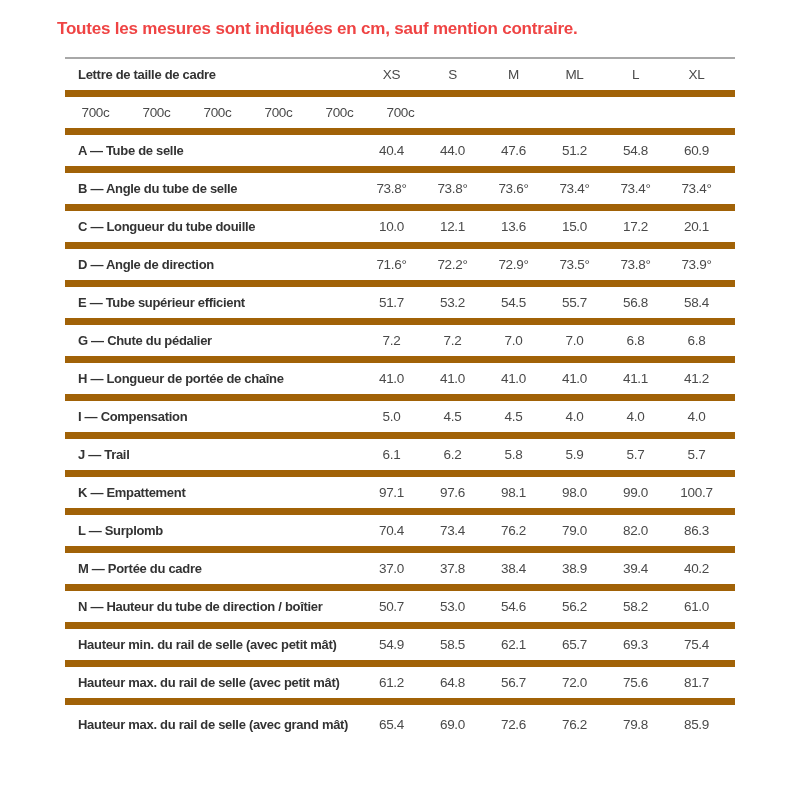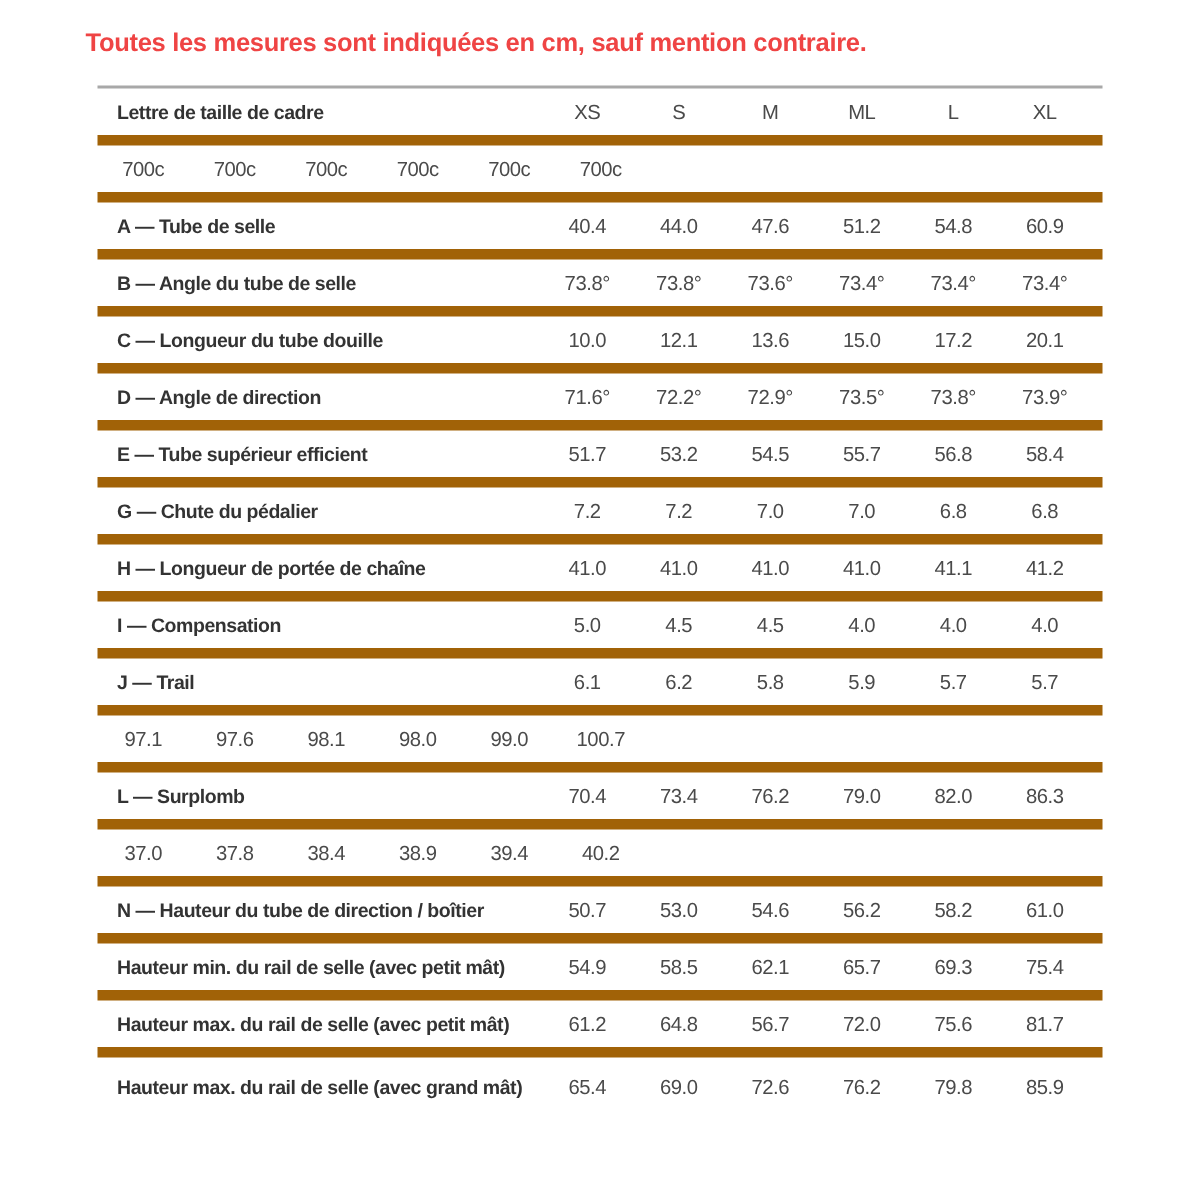--- a/index.html
+++ b/index.html
@@ -161,37 +161,39 @@
       <div class="row">
         <div class="label">J — Trail</div>
         <div class="cell">6.1</div>
         <div class="cell">6.2</div>
         <div class="cell">5.8</div>
         <div class="cell">5.9</div>
         <div class="cell">5.7</div>
         <div class="cell">5.7</div>
       </div>
       <div class="row">
+        <div class="label">K — Empattement</div>
         <div class="cell">97.1</div>
         <div class="cell">97.6</div>
         <div class="cell">98.1</div>
         <div class="cell">98.0</div>
         <div class="cell">99.0</div>
         <div class="cell">100.7</div>
       </div>
       <div class="row">
         <div class="label">L — Surplomb</div>
         <div class="cell">70.4</div>
         <div class="cell">73.4</div>
         <div class="cell">76.2</div>
         <div class="cell">79.0</div>
         <div class="cell">82.0</div>
         <div class="cell">86.3</div>
       </div>
       <div class="row">
+        <div class="label">M — Portée du cadre</div>
         <div class="cell">37.0</div>
         <div class="cell">37.8</div>
         <div class="cell">38.4</div>
         <div class="cell">38.9</div>
         <div class="cell">39.4</div>
         <div class="cell">40.2</div>
       </div>
       <div class="row">
         <div class="label">N — Hauteur du tube de direction / boîtier</div>
         <div class="cell">50.7</div>

